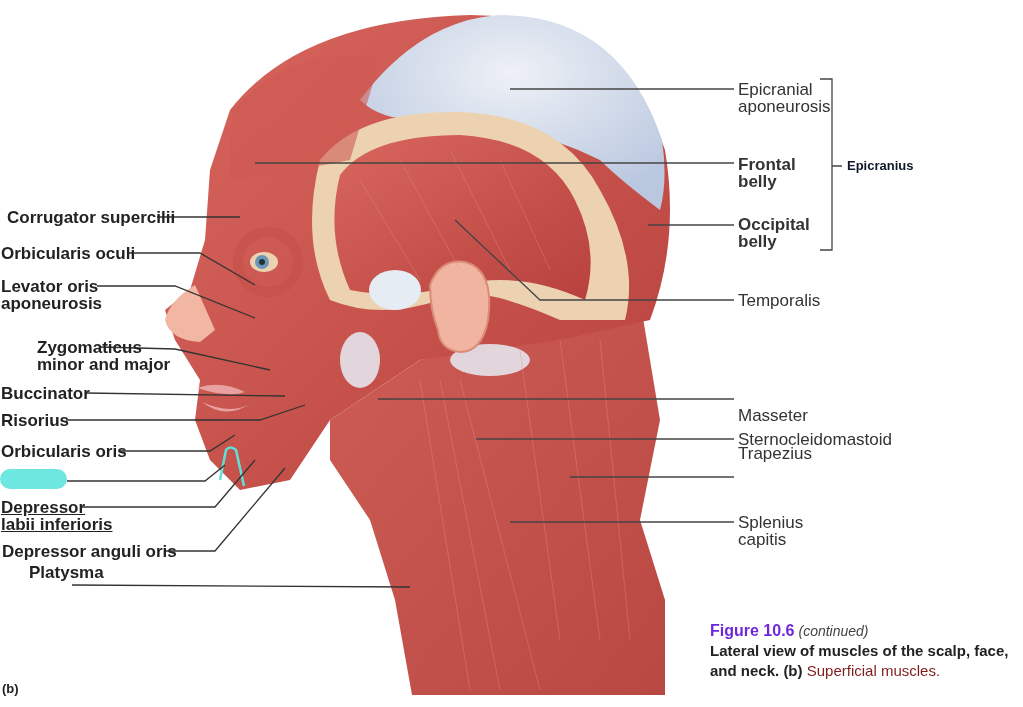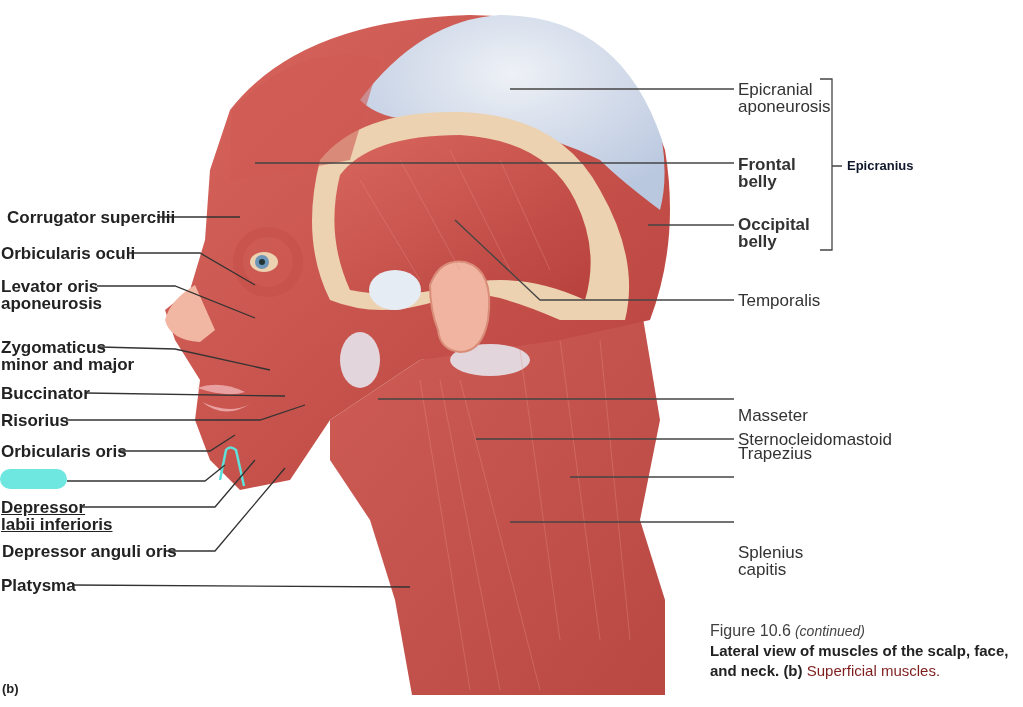--- a/index.html
+++ b/index.html
@@ -4,21 +4,21 @@
 <style>
   html,body{margin:0;padding:0;background:#fff;}
   body{width:1023px;height:707px;position:relative;overflow:hidden;font-family:"Liberation Sans","DejaVu Sans",sans-serif;}
   .art{position:absolute;left:0;top:0;width:1023px;height:707px;}
   .lbl{position:absolute;font-size:17px;line-height:17px;color:#222;white-space:nowrap;}
   .lbl.bold{font-weight:bold;}
   .lbl.right{color:#333;}
   .group{position:absolute;font-size:13px;font-weight:bold;color:#0f172a;}
   .panel{position:absolute;left:2px;top:681px;font-size:13px;font-weight:bold;color:#222;}
   .caption{position:absolute;left:710px;top:621px;width:310px;font-size:15px;line-height:20px;color:#222;}
-  .caption .fig{color:#404040;font-weight:normal;font-size:16px;}
+  .caption .fig{color:#6d28d9;font-weight:bold;font-size:16px;}
   .caption .cont{font-style:italic;color:#444;font-size:14px;margin-left:4px;margin-top:8px;}
   .caption .title{font-weight:bold;}
   .caption .sub{color:#7f1d1d;font-weight:normal;}
   .hl{position:absolute;left:0;top:469px;width:67px;height:20px;background:#6ee7e0;border-radius:10px;}
 </style>
 </head>
 <body>
 
 <svg class="art" viewBox="0 0 1023 707" xmlns="http://www.w3.org/2000/svg">
   <defs>
@@ -107,52 +107,52 @@
 
   <path d="M820 79 L832 79 L832 250 L820 250 M832 166 L842 166" fill="none" stroke="#444" stroke-width="1.3"></path>
 </svg>
 
 <div class="lbl bold" style="left:7px;top:209px;">Corrugator supercilii</div>
 <div class="lbl bold" style="left:1px;top:245px;">Orbicularis oculi</div>
 <div class="lbl bold" style="left:1px;top:278px;">
   <span>Levator oris</span><br>
   <span>aponeurosis</span>
 </div>
-<div class="lbl bold" style="left:1px;top:339px;">
+<div class="lbl bold" style="left:1px;top:339px;padding-left:36px;">
   <span>Zygomaticus</span><br>
   <span>minor and major</span>
 </div>
 <div class="lbl bold" style="left:1px;top:385px;">Buccinator</div>
 <div class="lbl bold" style="left:1px;top:412px;">Risorius</div>
 <div class="lbl bold" style="left:1px;top:443px;">Orbicularis oris</div>
 <div class="hl"></div>
 <div class="lbl bold" style="left:1px;top:499px;text-decoration:underline;">
   <span>Depressor</span><br>
   <span>labii inferioris</span>
 </div>
 <div class="lbl bold" style="left:2px;top:543px;">Depressor anguli oris</div>
-<div class="lbl bold" style="left:1px;top:577px;">Platysma</div>
+<div class="lbl bold" style="left:1px;top:564px;padding-left:28px;">Platysma</div>
 
 <div class="lbl right" style="left:738px;top:81px;">
   <span>Epicranial</span><br>
   <span>aponeurosis</span>
 </div>
 <div class="lbl right bold" style="left:738px;top:156px;">
   <span>Frontal</span><br>
   <span>belly</span>
 </div>
 <div class="lbl right bold" style="left:738px;top:216px;">
   <span>Occipital</span><br>
   <span>belly</span>
 </div>
 <div class="lbl right" style="left:738px;top:292px;">Temporalis</div>
 <div class="lbl right" style="left:738px;top:407px;">Masseter</div>
 <div class="lbl right" style="left:738px;top:431px;text-align:center;">Sternocleidomastoid</div>
 <div class="lbl right" style="left:738px;top:445px;">Trapezius</div>
-<div class="lbl right" style="left:738px;top:514px;margin-top:30px;">
+<div class="lbl right" style="left:738px;top:514px;">
   <span>Splenius</span><br>
   <span>capitis</span>
 </div>
 <div class="group" style="left:847px;top:158px;">Epicranius</div>
 
 <div class="panel">(b)</div>
 
 <div class="caption">
   <span class="fig">Figure 10.6</span><span class="cont">(continued)</span><br>
   <span class="title">Lateral view of muscles of the scalp, face, and neck.</span>

